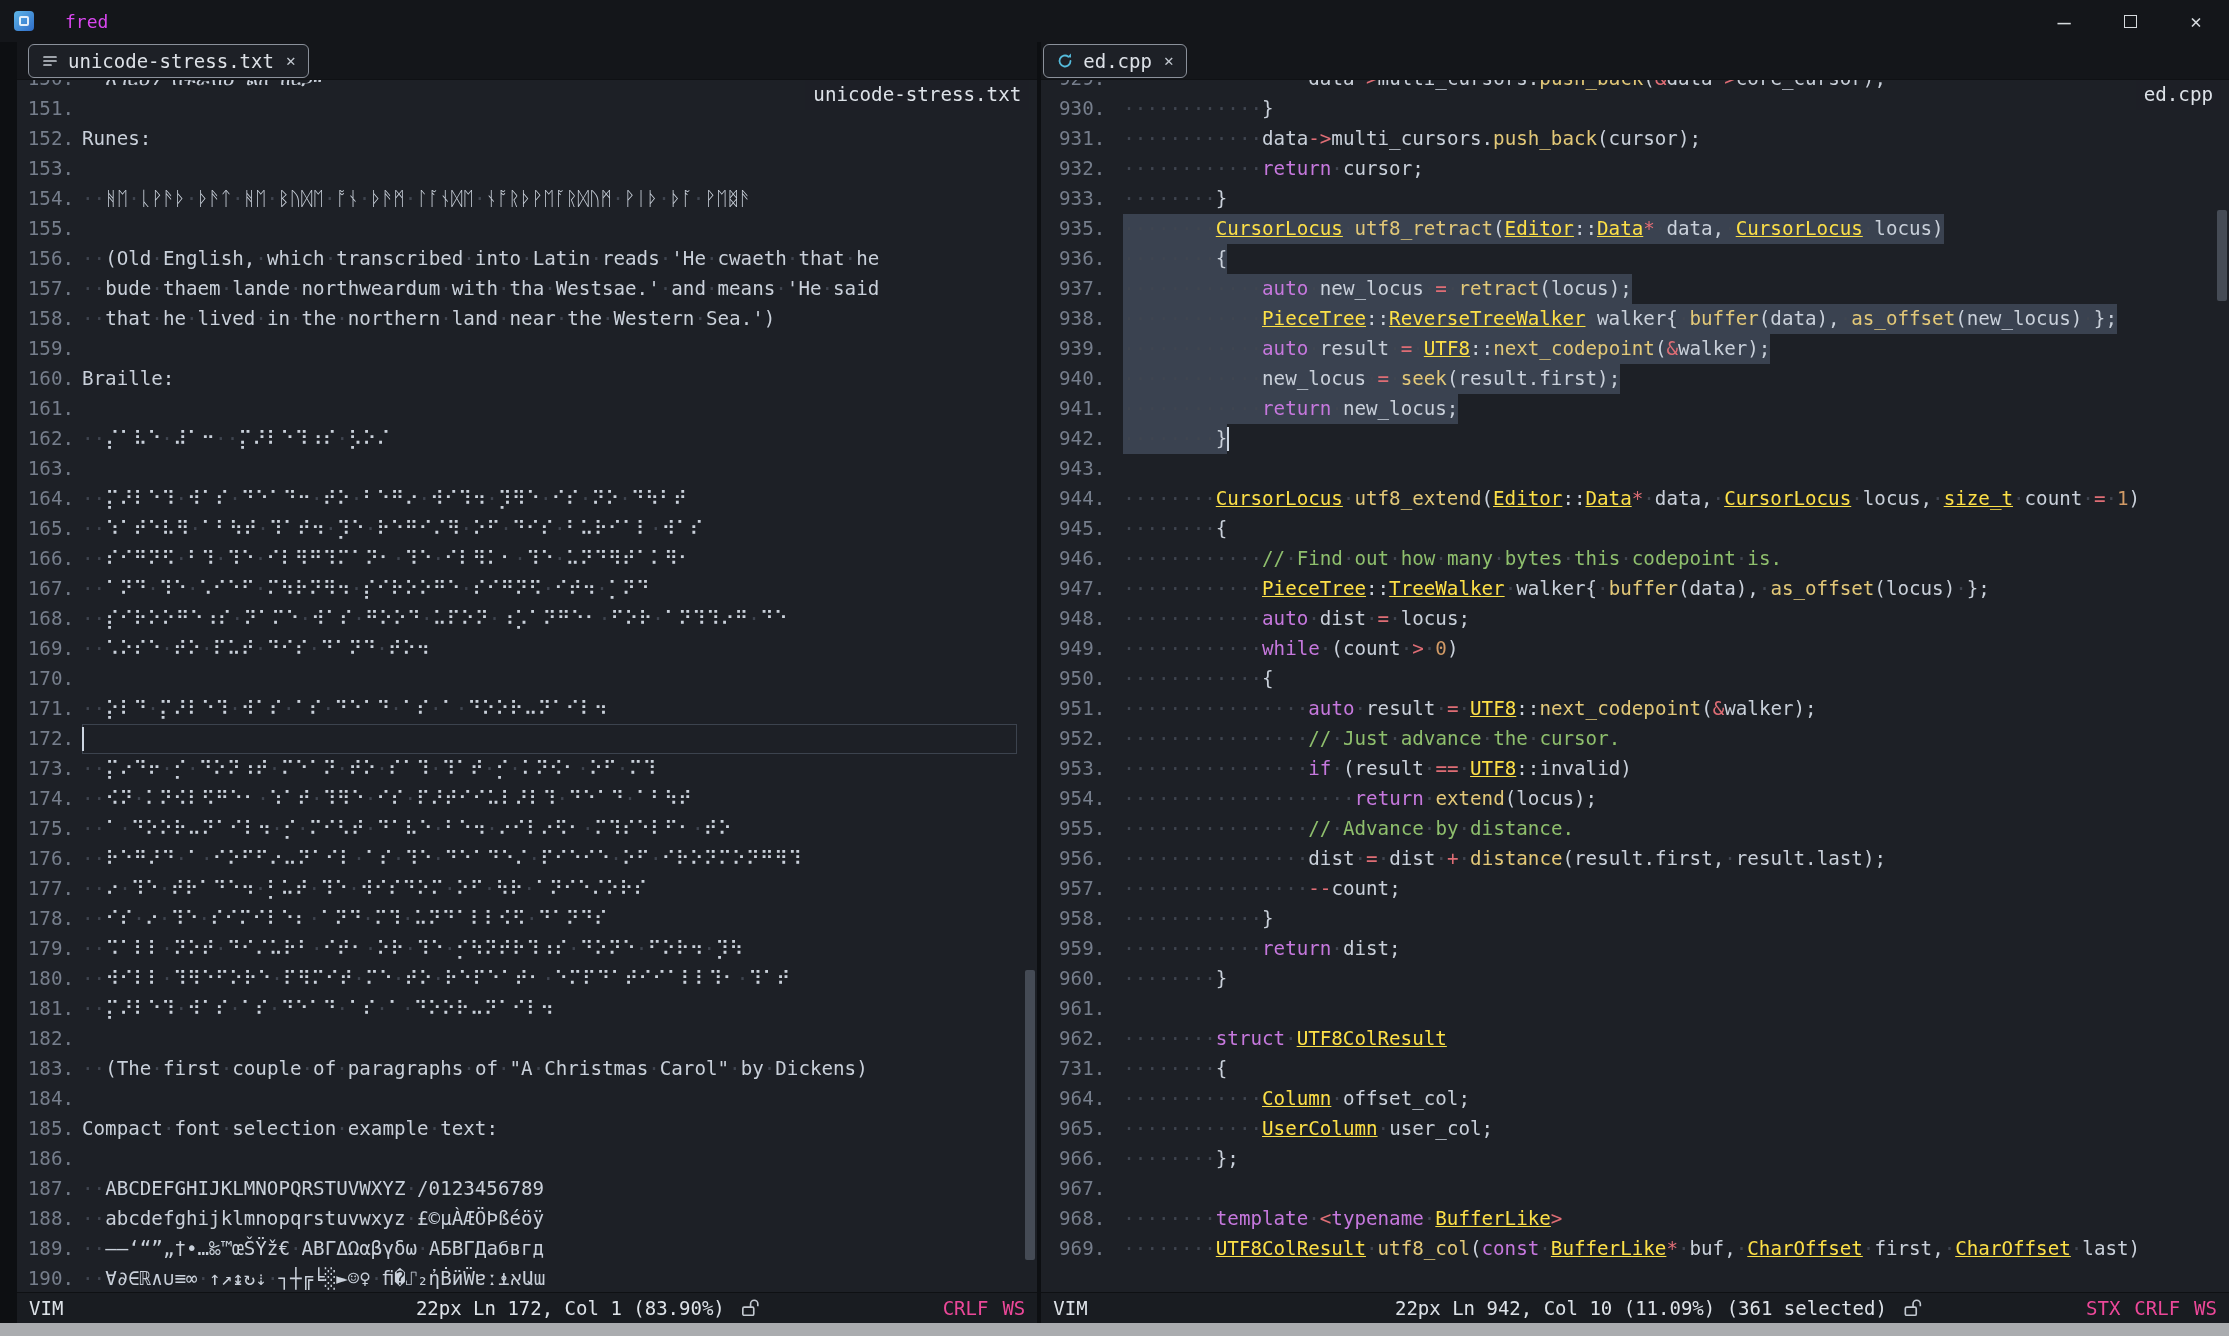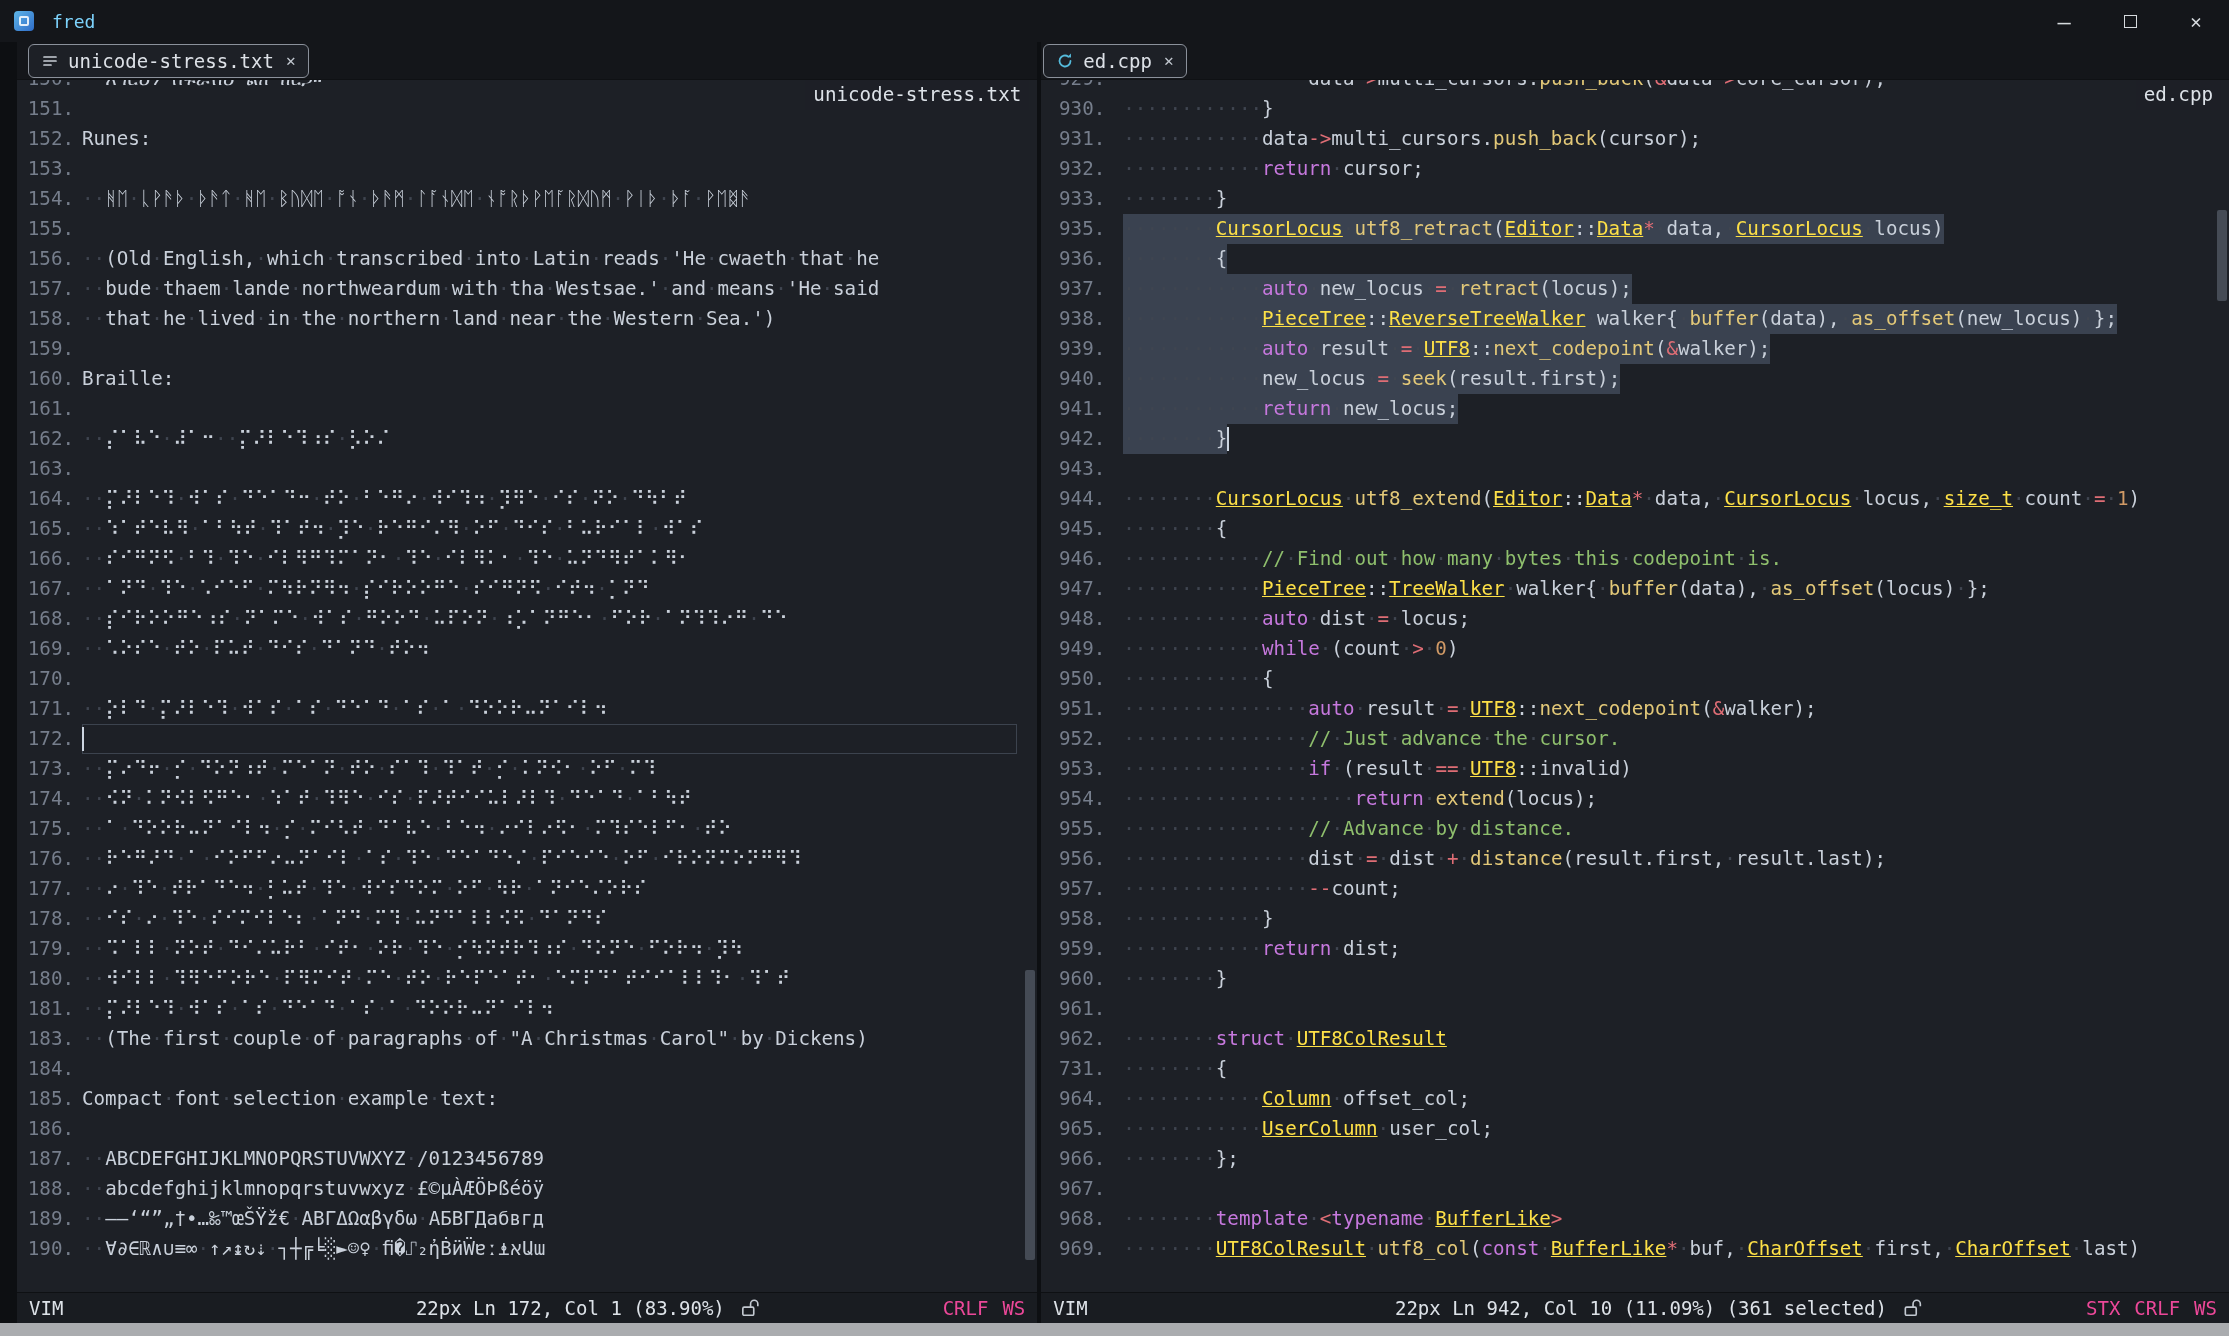--- a/index.html
+++ b/index.html
@@ -6,21 +6,21 @@
   html,body { width:2229px; height:1336px; overflow:hidden; }
   body { background:#1d2026; font-family:"DejaVu Sans Mono","DejaVu Sans",monospace; }
 
   .window { width:2229px; height:1336px; display:flex; flex-direction:column; background:#1d2026; }
 
   
   .titlebar { height:42px; background:#14161a; display:flex; align-items:center; flex:0 0 auto; }
   .app-icon { width:20px; height:20px; margin-left:14px; border-radius:4px;
               background:linear-gradient(135deg,#5fb6e8,#2e6cc8); position:relative; }
   .app-icon::after { content:""; position:absolute; inset:5px; border:2px solid rgba(255,255,255,.85); border-radius:2px; }
-  .title-text { margin-left:18px; color:#7dd3fc; font-size:18px; }
+  .title-text { margin-left:31px; color:#d946ef; font-size:18px; }
   .win-controls { margin-left:auto; display:flex; height:100%; }
   .win-btn { width:66px; display:flex; align-items:center; justify-content:center; color:#d6dade; font-size:22px; }
   .win-btn.close { font-size:19px; }
   .maxi-box { display:inline-block; width:13px; height:13px; border:1.5px solid #d6dade; }
 
   
   .main { flex:1 1 auto; display:flex; background:#0d0f12; height:1281px;padding-left:17px; }
   .pane { display:flex; flex-direction:column; background:#1d2026; }
   .pane-left  { width:1115px; }
   .divider { width:4px; background:#0d0f12; flex:0 0 auto; }
@@ -138,20 +138,21 @@
             <div class="line cur"><span class="ln">172.</span><span class="code"><span class="cursor" style="left: 0ch;"></span></span></div>
             <div class="line"><span class="ln">173.</span><span class="code"><span class="tk-x"><span class="ws">·</span><span class="ws">·</span>⡍⠔⠙⠖<span class="ws">·</span>⡊<span class="ws">·</span>⠙⠕⠝⠰⠞<span class="ws">·</span>⠍⠑⠁⠝<span class="ws">·</span>⠞⠕<span class="ws">·</span>⠎⠁⠹<span class="ws">·</span>⠹⠁⠞<span class="ws">·</span>⡊<span class="ws">·</span>⠅⠝⠪⠂<span class="ws">·</span>⠕⠋<span class="ws">·</span>⠍⠹</span></span></div>
             <div class="line"><span class="ln">174.</span><span class="code"><span class="tk-x"><span class="ws">·</span><span class="ws">·</span>⠪⠝<span class="ws">·</span>⠅⠝⠪⠇⠫⠛⠑⠂<span class="ws">·</span>⠱⠁⠞<span class="ws">·</span>⠹⠻⠑<span class="ws">·</span>⠊⠎<span class="ws">·</span>⠏⠜⠞⠊⠊⠥⠇⠜⠇⠹<span class="ws">·</span>⠙⠑⠁⠙<span class="ws">·</span>⠁⠃⠳⠞</span></span></div>
             <div class="line"><span class="ln">175.</span><span class="code"><span class="tk-x"><span class="ws">·</span><span class="ws">·</span>⠁<span class="ws">·</span>⠙⠕⠕⠗⠤⠝⠁⠊⠇⠲<span class="ws">·</span>⡊<span class="ws">·</span>⠍⠊⠣⠞<span class="ws">·</span>⠙⠁⠧⠑<span class="ws">·</span>⠃⠑⠲<span class="ws">·</span>⠔⠊⠇⠔⠫⠂<span class="ws">·</span>⠍⠹⠎⠑⠇⠋⠂<span class="ws">·</span>⠞⠕</span></span></div>
             <div class="line"><span class="ln">176.</span><span class="code"><span class="tk-x"><span class="ws">·</span><span class="ws">·</span>⠗⠑⠛⠜⠙<span class="ws">·</span>⠁<span class="ws">·</span>⠊⠕⠋⠋⠔⠤⠝⠁⠊⠇<span class="ws">·</span>⠁⠎<span class="ws">·</span>⠹⠑<span class="ws">·</span>⠙⠑⠁⠙⠑⠌<span class="ws">·</span>⠏⠊⠑⠊⠑<span class="ws">·</span>⠕⠋<span class="ws">·</span>⠊⠗⠕⠝⠍⠕⠝⠛⠻⠹</span></span></div>
             <div class="line"><span class="ln">177.</span><span class="code"><span class="tk-x"><span class="ws">·</span><span class="ws">·</span>⠔<span class="ws">·</span>⠹⠑<span class="ws">·</span>⠞⠗⠁⠙⠑⠲<span class="ws">·</span>⡃⠥⠞<span class="ws">·</span>⠹⠑<span class="ws">·</span>⠺⠊⠎⠙⠕⠍<span class="ws">·</span>⠕⠋<span class="ws">·</span>⠳⠗<span class="ws">·</span>⠁⠝⠊⠑⠌⠕⠗⠎</span></span></div>
             <div class="line"><span class="ln">178.</span><span class="code"><span class="tk-x"><span class="ws">·</span><span class="ws">·</span>⠊⠎<span class="ws">·</span>⠔<span class="ws">·</span>⠹⠑<span class="ws">·</span>⠎⠊⠍⠊⠇⠑⠆<span class="ws">·</span>⠁⠝⠙<span class="ws">·</span>⠍⠹<span class="ws">·</span>⠥⠝⠙⠁⠇⠇⠪⠫<span class="ws">·</span>⠙⠁⠝⠙⠎</span></span></div>
             <div class="line"><span class="ln">179.</span><span class="code"><span class="tk-x"><span class="ws">·</span><span class="ws">·</span>⠩⠁⠇⠇<span class="ws">·</span>⠝⠕⠞<span class="ws">·</span>⠙⠊⠌⠥⠗⠃<span class="ws">·</span>⠊⠞⠂<span class="ws">·</span>⠕⠗<span class="ws">·</span>⠹⠑<span class="ws">·</span>⡊⠳⠝⠞⠗⠹⠰⠎<span class="ws">·</span>⠙⠕⠝⠑<span class="ws">·</span>⠋⠕⠗⠲<span class="ws">·</span>⡹⠳</span></span></div>
             <div class="line"><span class="ln">180.</span><span class="code"><span class="tk-x"><span class="ws">·</span><span class="ws">·</span>⠺⠊⠇⠇<span class="ws">·</span>⠹⠻⠑⠋⠕⠗⠑<span class="ws">·</span>⠏⠻⠍⠊⠞<span class="ws">·</span>⠍⠑<span class="ws">·</span>⠞⠕<span class="ws">·</span>⠗⠑⠏⠑⠁⠞⠂<span class="ws">·</span>⠑⠍⠏⠙⠁⠞⠊⠊⠁⠇⠇⠹⠂<span class="ws">·</span>⠹⠁⠞</span></span></div>
             <div class="line"><span class="ln">181.</span><span class="code"><span class="tk-x"><span class="ws">·</span><span class="ws">·</span>⡍⠜⠇⠑⠹<span class="ws">·</span>⠺⠁⠎<span class="ws">·</span>⠁⠎<span class="ws">·</span>⠙⠑⠁⠙<span class="ws">·</span>⠁⠎<span class="ws">·</span>⠁<span class="ws">·</span>⠙⠕⠕⠗⠤⠝⠁⠊⠇⠲</span></span></div>
+            <div class="line"><span class="ln">182.</span><span class="code"></span></div>
             <div class="line"><span class="ln">183.</span><span class="code"><span class="tk-x"><span class="ws">·</span><span class="ws">·</span>(The<span class="ws">·</span>first<span class="ws">·</span>couple<span class="ws">·</span>of<span class="ws">·</span>paragraphs<span class="ws">·</span>of<span class="ws">·</span>"A<span class="ws">·</span>Christmas<span class="ws">·</span>Carol"<span class="ws">·</span>by<span class="ws">·</span>Dickens)</span></span></div>
             <div class="line"><span class="ln">184.</span><span class="code"></span></div>
             <div class="line"><span class="ln">185.</span><span class="code"><span class="tk-x">Compact<span class="ws">·</span>font<span class="ws">·</span>selection<span class="ws">·</span>example<span class="ws">·</span>text:</span></span></div>
             <div class="line"><span class="ln">186.</span><span class="code"></span></div>
             <div class="line"><span class="ln">187.</span><span class="code"><span class="tk-x"><span class="ws">·</span><span class="ws">·</span>ABCDEFGHIJKLMNOPQRSTUVWXYZ<span class="ws">·</span>/0123456789</span></span></div>
             <div class="line"><span class="ln">188.</span><span class="code"><span class="tk-x"><span class="ws">·</span><span class="ws">·</span>abcdefghijklmnopqrstuvwxyz<span class="ws">·</span>£©µÀÆÖÞßéöÿ</span></span></div>
             <div class="line"><span class="ln">189.</span><span class="code"><span class="tk-x"><span class="ws">·</span><span class="ws">·</span>–—‘“”„†•…‰™œŠŸž€<span class="ws">·</span>ΑΒΓΔΩαβγδω<span class="ws">·</span>АБВГДабвгд</span></span></div>
             <div class="line"><span class="ln">190.</span><span class="code"><span class="tk-x"><span class="ws">·</span><span class="ws">·</span>∀∂∈ℝ∧∪≡∞<span class="ws">·</span>↑↗↨↻⇣<span class="ws">·</span>┐┼╔╘░►☺♀<span class="ws">·</span>ﬁ�⑀₂ἠḂӥẄɐː⍎אԱա</span></span></div>
           </div>
         <div class="overlay-file">unicode-stress.txt</div>

